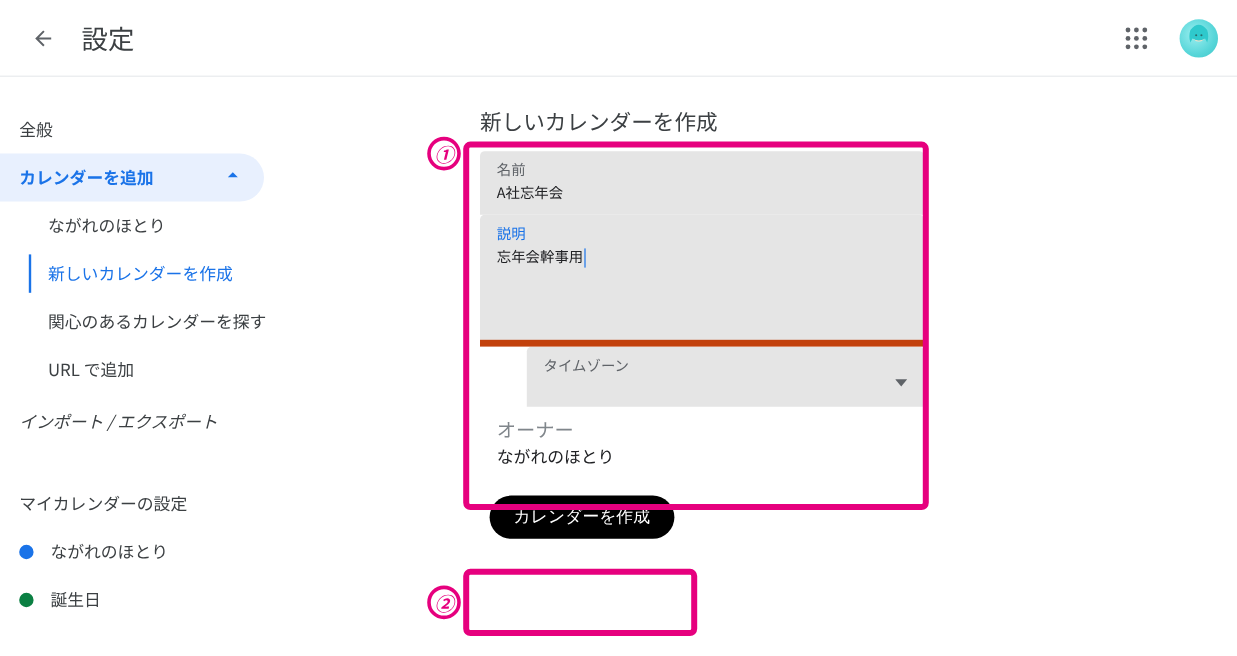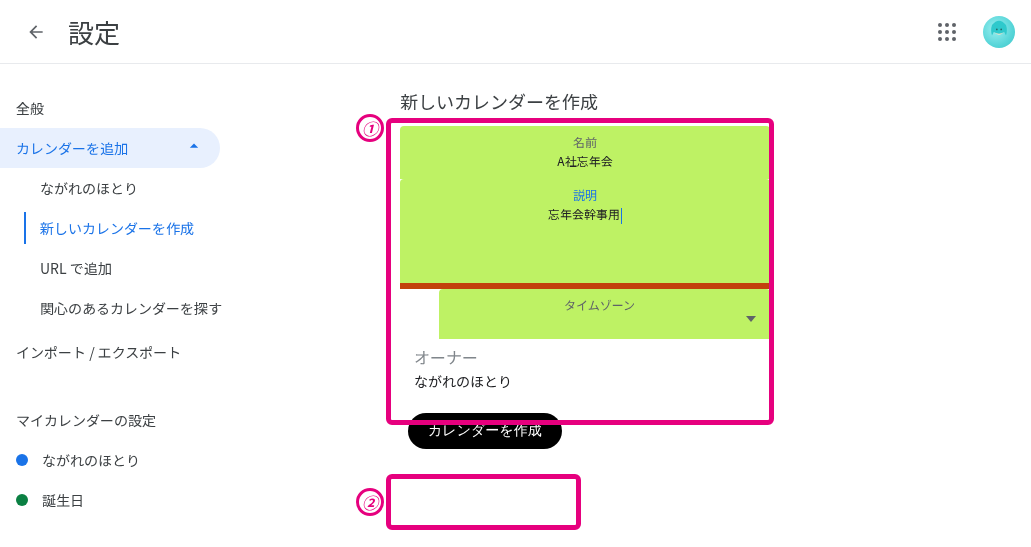--- a/index.html
+++ b/index.html
@@ -3,44 +3,44 @@
 <meta charset="utf-8">
 <style>
   * { box-sizing: border-box; margin: 0; padding: 0; }
   html, body { width: 1031px; height: 547px; font-family: "Noto Sans JP","Helvetica Neue",Arial,sans-serif; color:#202124; background:#fff; }
   .header {
     height:64px; display:flex; align-items:center; padding:0 16px;
     border-bottom:1px solid #e8eaed;
   }
   .back-btn { width:40px; height:40px; display:flex; align-items:center; justify-content:center; border-radius:50%; cursor:pointer; }
   .back-btn svg { width:20px; height:20px; fill:#5f6368; }
-  .page-title { font-size:26px; font-weight:400; color:#3c4043; margin-left:12px;text-align:right; }
+  .page-title { font-size:22px; font-weight:400; color:#3c4043; margin-left:12px;text-align:right; }
   .header-right { margin-left:auto; display:flex; align-items:center; gap:16px; }
   .apps-btn { width:40px; height:40px; display:flex; align-items:center; justify-content:center; border-radius:50%; cursor:pointer; }
   .apps-grid { display:grid; grid-template-columns:repeat(3,4px); grid-template-rows:repeat(3,4px); gap:3px; }
   .apps-grid span { width:4px; height:4px; background:#5f6368; border-radius:50%; display:block; }
   .avatar { width:32px; height:32px; border-radius:50%; display:flex; align-items:center; justify-content:center; background:radial-gradient(circle at 40% 40%, #9ceff0 0%, #58d6d9 60%, #3cc5c7 100%); overflow:hidden; }
   .avatar svg { width:28px; height:28px; }
 
   .body { display:flex; height:calc(547px - 64px); }
   .sidebar { width:260px; padding-top:24px; }
   .side-top-item, .side-parent, .side-sub, .side-import, .side-section-title {
     display:flex; align-items:center; height:40px; padding:0 16px 0 16px;
     font-size:14px; color:#3c4043; cursor:pointer;
   }
-  .side-parent { background:#e8f0fe; color:#1a73e8; border-radius:0 20px 20px 0; max-width:220px; font-weight:400; position:relative; }
+  .side-parent { background:#e8f0fe; color:#1a73e8; border-radius:0 20px 20px 0; max-width:220px; font-weight:700; position:relative; }
   .side-parent .chev { margin-left:auto; }
   .chev svg { width:20px; height:20px; fill:#1a73e8; }
   .side-sub { padding-left:40px; position:relative; }
   .side-sub::before {
     content:""; position:absolute; left:24px; top:4px; bottom:4px; width:2px; background:transparent;
   }
   .side-sub.active { color:#1a73e8; }
   .side-sub.active::before { background:#1a73e8; }
-  .side-import { margin-top:4px; }
+  .side-import { margin-top:4px;font-style:italic; }
   .side-section-title { margin-top:28px; cursor:default; }
   .cal-row { display:flex; align-items:center; height:40px; padding-left:16px; font-size:14px; color:#3c4043; cursor:pointer; }
   .cal-dot { width:12px; height:12px; border-radius:50%; margin-right:14px; }
   .dot-blue { background:#1a73e8; }
   .dot-green { background:#0b8043; }
 
   .main { flex:1; padding:24px 24px 24px 140px; position:relative; }
   .form-col { width:370px; position:relative; }
   .section-heading { font-size:18px; font-weight:400; color:#3c4043; margin-bottom:12px; }
 
@@ -51,21 +51,21 @@
   .highlight-box-2 {
     position:absolute; top:410px; left:126px; width:195px; height:56px;
     border:5px solid #e6007e; border-radius:6px; pointer-events:none; z-index:5;
   }
   .badge { position:absolute; width:28px; height:28px; border:3px solid #e6007e; background:#fff; border-radius:50%;
     display:flex; align-items:center; justify-content:center; color:#e6007e; font-weight:700; font-size:16px; z-index:6; font-style:italic; }
   .badge.b1 { top:50px; left:96px; }
   .badge.b2 { top:424px; left:96px; }
 
   .field {
-    background:#bef264; border-radius:4px 4px 0 0; padding:8px 14px 10px 14px;text-align:center;
+    background:#e5e5e5; border-radius:4px 4px 0 0; padding:8px 14px 10px 14px;
   }
   .field + .field { margin-top:0; }
   .field-name { margin-top:0; }
   .field-desc { margin-top:28px; min-height:110px; border-bottom:6px solid #c2410c; position:relative; }
   .field-tz { margin-top:14px; display:flex; align-items:flex-start;margin-left:39px; }
   .field-tz-text { flex:1; }
   .field-label { font-size:12px; color:#5f6368; line-height:16px; }
   .field-label-blue { color:#1a73e8; }
   .field-value { font-size:12px; color:#202124; margin-top:2px; }
   .caret {
@@ -128,22 +128,22 @@
     <div class="side-parent">
       <span>カレンダーを追加</span>
       <span class="chev">
         <svg viewBox="0 0 24 24">
             <path d="M7 14l5-5 5 5z"></path>
           </svg>
       </span>
     </div>
     <div class="side-sub">ながれのほとり</div>
     <div class="side-sub active">新しいカレンダーを作成</div>
+    <div class="side-sub">関心のあるカレンダーを探す</div>
     <div class="side-sub">URL で追加</div>
-    <div class="side-sub">関心のあるカレンダーを探す</div>
     <div class="side-import">インポート / エクスポート</div>
     <div class="side-section-title">マイカレンダーの設定</div>
     <div class="cal-row">
       <span class="cal-dot dot-blue"></span>
       <span>ながれのほとり</span>
     </div>
     <div class="cal-row">
       <span class="cal-dot dot-green"></span>
       <span>誕生日</span>
     </div>

